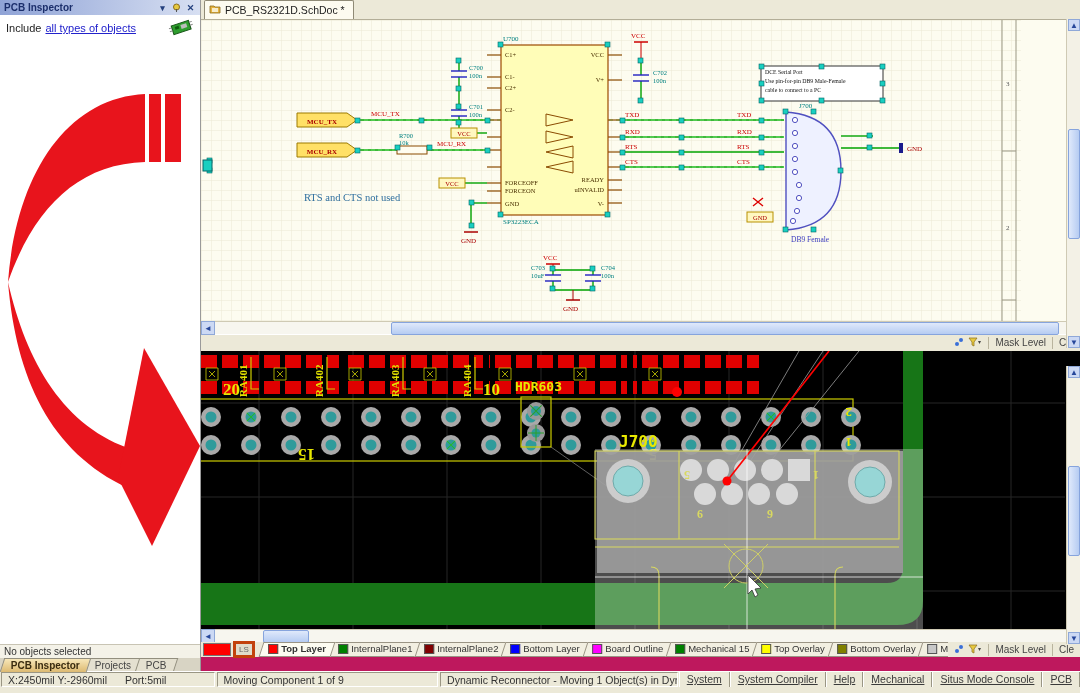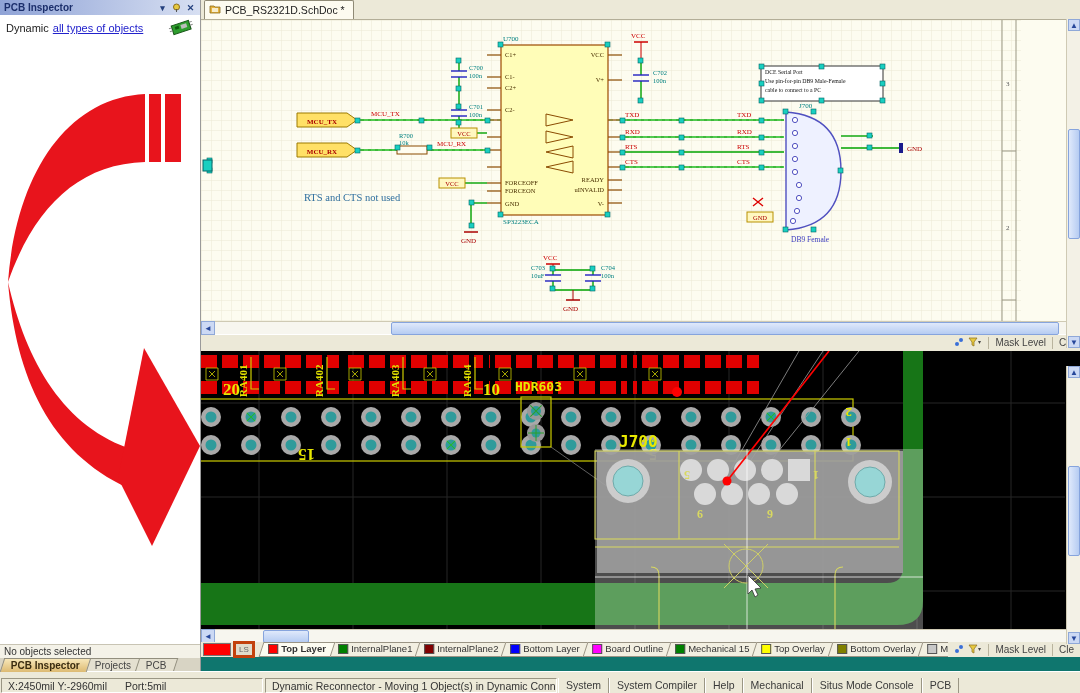--- a/index.html
+++ b/index.html
@@ -1,16 +1,16 @@
 <!DOCTYPE html>
 <html><head>
 <meta charset="utf-8">
 <style>
   html,body{margin:0;padding:0;background:#fff;}
-  #app{position:relative;width:1080px;height:693px;background:#0f766e;overflow:hidden;
+  #app{position:relative;width:1080px;height:693px;background:#be185d;overflow:hidden;
        font-family:"Liberation Sans",sans-serif;font-size:11px;color:#222;}
 
   
   .panel-left{position:absolute;left:0;top:0;width:200px;height:672px;background:#fff;border-right:1px solid #9a9a9a;}
   .panel-title{height:15px;background:linear-gradient(90deg,#8fa3d6,#d7dff2);display:flex;align-items:center;
                padding:0 4px;color:#1b2e6b;font-weight:bold;font-size:10px;}
   .panel-title .pt-label{flex:1;}
   .pt-btns{display:flex;gap:3px;align-items:center;}
   .pt-btn{width:11px;height:11px;display:flex;align-items:center;justify-content:center;font-size:9px;color:#24407e;cursor:default;}
   .panel-include{height:22px;display:flex;align-items:center;gap:4px;padding:2px 6px;background:#fff;font-size:11px;}
@@ -53,24 +53,24 @@
   .layer-right{position:absolute;right:0;top:0;height:15px;display:flex;align-items:center;background:#ece9d8;font-size:10px;color:#444;}
 
   
   .vscroll{position:absolute;width:14px;background:#f3f1e6;border-left:1px solid #cfcab4;}
   .vs-btn{position:absolute;left:1px;width:12px;height:12px;background:#ccd9f4;border:1px solid #8fa8d8;color:#27479a;
           font-size:8px;display:flex;align-items:center;justify-content:center;box-sizing:border-box;}
   .vs-thumb{position:absolute;left:1px;width:12px;background:linear-gradient(90deg,#dfe9fb,#b6ccf2);border:1px solid #86a4dd;border-radius:2px;box-sizing:border-box;}
 
   
   .statusbar{position:absolute;left:0;bottom:0;width:1080px;height:21px;background:#ece9d8;border-top:1px solid #fff;
-             display:flex;align-items:flex-end;font-size:10.5px;color:#333;}
+             display:flex;align-items:flex-start;font-size:10.5px;color:#333;}
   .sb-seg{height:15px;line-height:15px;border:1px solid;border-color:#9a9684 #ffffff #ffffff #9a9684;
           padding:0 6px;margin:0 1px;box-sizing:border-box;white-space:nowrap;overflow:hidden;}
-  .sb-panelbtn{height:15px;line-height:15px;padding:0 7px;border-left:1px solid #fff;border-right:1px solid #9a9684;white-space:nowrap;color:#3a3a3a;}
+  .sb-panelbtn{height:15px;line-height:15px;padding:0 7px;border-left:1px solid #fff;border-right:1px solid #9a9684;white-space:nowrap;color:#3a3a3a;text-decoration:underline;}
   svg text{font-family:"Liberation Serif",serif;}
   svg .pcbtxt{font-family:"DejaVu Sans Mono",monospace;font-weight:bold;}
 </style>
 </head>
 <body>
 
 <div id="app">
 
   <div class="panel-left">
     <div class="panel-title">
@@ -80,21 +80,21 @@
         <span class="pt-btn">
           <svg width="9" height="9">
               <circle cx="4.5" cy="4" r="3" fill="#e7c93f" stroke="#8a6d1c"></circle>
               <line x1="4.5" y1="6" x2="4.5" y2="9" stroke="#555"></line>
             </svg>
         </span>
         <span class="pt-btn">✕</span>
       </span>
     </div>
     <div class="panel-include">
-      <span>Dynamic</span>
+      <span>Include</span>
       <a href="#">all types of objects</a>
       <span class="chip">
         <svg width="26" height="18" viewBox="0 0 26 18">
           <g transform="rotate(-18 13 9)">
             <rect x="4" y="5" width="18" height="9" fill="#2e9e2e" stroke="#145214"></rect>
             <rect x="7" y="7" width="4" height="3" fill="#0e5c0e"></rect>
             <rect x="13" y="7" width="6" height="4" fill="#bdbdbd"></rect>
             <line x1="4" y1="7" x2="1" y2="7" stroke="#888"></line>
               <line x1="4" y1="10" x2="1" y2="10" stroke="#888"></line>
             <line x1="22" y1="7" x2="25" y2="7" stroke="#888"></line>
@@ -743,20 +743,21 @@
     <div class="vs-btn" style="top:0;">▲</div>
     <div class="vs-thumb" style="top:100px;height:90px;"></div>
     <div class="vs-btn" style="bottom:0;">▼</div>
   </div>
 
   <div class="statusbar">
     <span class="sb-seg" style="width:262px;display:flex;gap:18px;">
       <span>X:2450mil Y:-2960mil</span>
       <span>Port:5mil</span>
     </span>
+    <span class="sb-seg" style="width:272px;">Moving Component 1 of 9</span>
     <span class="sb-seg" style="width:292px;">Dynamic Reconnector - Moving 1 Object(s) in Dynamic Connect Mode (P</span>
     <span class="sb-panelbtn">System</span>
     <span class="sb-panelbtn">System Compiler</span>
     <span class="sb-panelbtn">Help</span>
     <span class="sb-panelbtn">Mechanical</span>
     <span class="sb-panelbtn">Situs Mode Console</span>
     <span class="sb-panelbtn">PCB</span>
   </div>
 </div>
 

